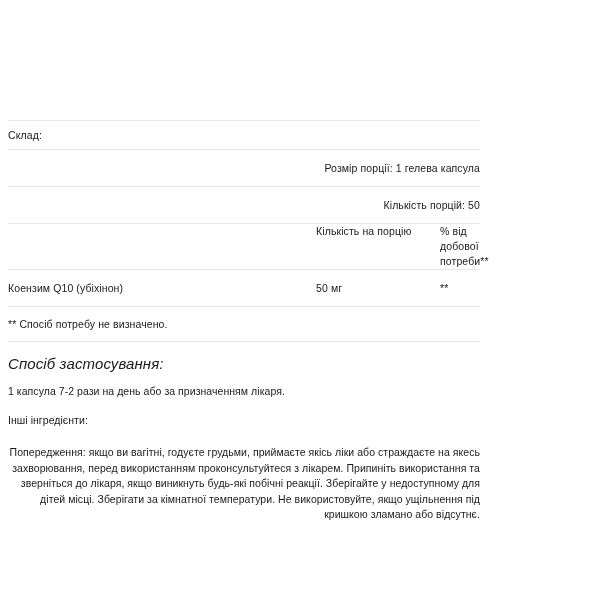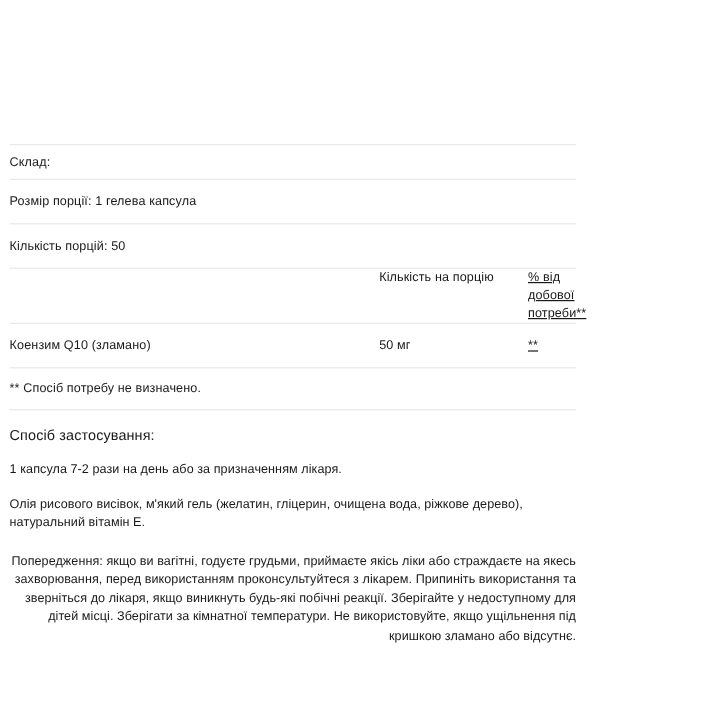--- a/index.html
+++ b/index.html
@@ -31,53 +31,54 @@
     width: 100%;
   }
 
   .row {
     display: block;
     padding: 7px 0 6px 0;
     font-size: 10.5px;
     line-height: 15px;
     letter-spacing: 0.1px;
   }
-  .row.tall { padding: 11px 0 10px 0; }
+  .row.tall { padding: 11px 0 10px 0; text-align: right; }
 
   .facts-table {
     width: 100%;
     border-collapse: collapse;
     table-layout: fixed;
   }
   .facts-table td, .facts-table th {
     text-align: left;
     font-weight: normal;
     font-size: 10.5px;
     line-height: 15px;
     letter-spacing: 0.1px;
     vertical-align: top;
     padding: 0;
   }
   .col-name  { width: 308px; }
   .col-amt   { width: 124px; }
-  .col-dv    { width: auto; text-decoration: underline; }
+  .col-dv    { width: auto; }
   .tbody-row td { padding: 11px 0 10px 0; }
 
   .footnote-row {
     padding: 10px 0 9px 0;
     font-size: 10.5px;
     line-height: 15px;
     letter-spacing: 0.1px;
   }
 
   .block {
     padding-top: 14px;
-    font-size: 12px;
+    font-size: 15px;
     line-height: 15px;
     letter-spacing: 0.1px;
+    font-style: italic;
   }
 
   .para {
     font-size: 10.5px;
     line-height: 15.5px;
     letter-spacing: 0.05px;
     padding-top: 13px;
     text-align: left;
     max-width: 580px;
   }
@@ -112,35 +113,35 @@
         <th class="col-dv">% від добової потреби**</th>
       </tr>
     </thead>
   </table>
 
   <div class="rule"></div>
 
   <table class="facts-table">
     <tbody>
       <tr class="tbody-row">
-        <td class="col-name">Коензим Q10 (зламано)</td>
+        <td class="col-name">Коензим Q10 (убіхінон)</td>
         <td class="col-amt">50 мг</td>
         <td class="col-dv">**</td>
       </tr>
     </tbody>
   </table>
 
   <div class="rule"></div>
 
   <div class="footnote-row">** Спосіб потребу не визначено.</div>
 
   <div class="rule"></div>
 
   <div class="block">Спосіб застосування:</div>
 
   <div class="para">1 капсула 7-2 рази на день або за призначенням лікаря.</div>
 
+  <div class="para">Інші інгредієнти:</div>
 
-  <div class="para">Олія рисового висівок, м'який гель (желатин, гліцерин, очищена вода, ріжкове дерево), натуральний вітамін Е.</div>
 
   <div class="para warning">Попередження: якщо ви вагітні, годуєте грудьми, приймаєте якісь ліки або страждаєте на якесь захворювання, перед використанням проконсультуйтеся з лікарем. Припиніть використання та зверніться до лікаря, якщо виникнуть будь-які побічні реакції. Зберігайте у недоступному для дітей місці. Зберігати за кімнатної температури. Не використовуйте, якщо ущільнення під кришкою зламано або відсутнє.</div>
 
 </div>
 
 </body></html>

